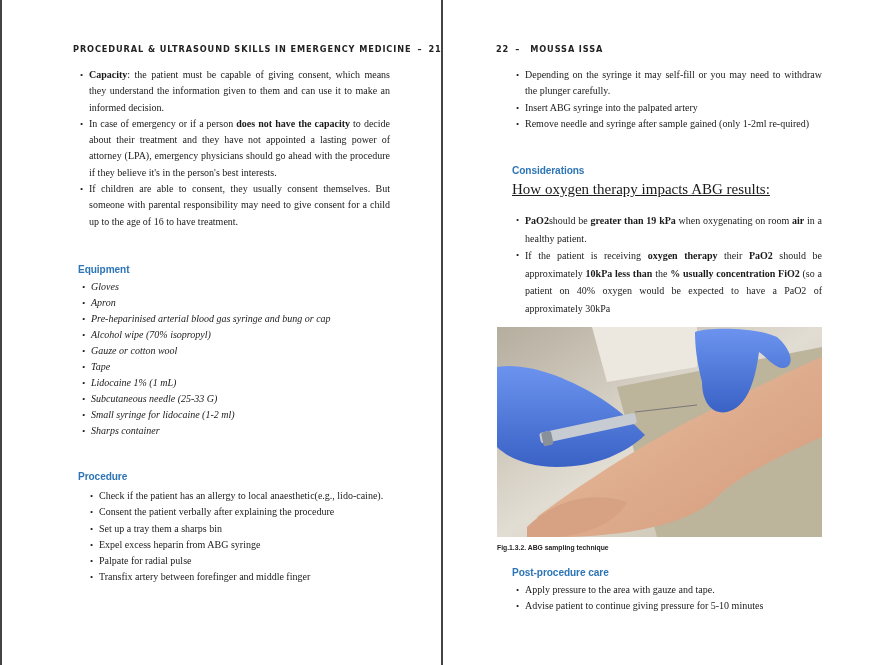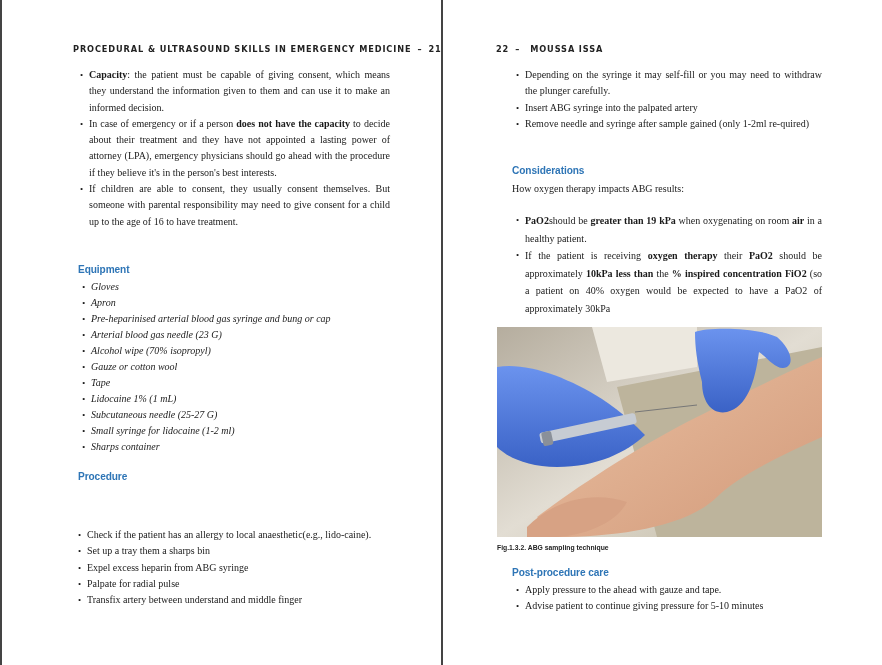--- a/index.html
+++ b/index.html
@@ -30,21 +30,21 @@
       letter-spacing: -0.1px; transform: scaleX(0.92); transform-origin: left;
     }
 
     ul.bullets { position: absolute; list-style: none; font-size: 10px; line-height: 16.3px; }
     ul.bullets li { position: relative; padding-left: 9px; }
     ul.bullets li::before { content: "•"; position: absolute; left: 0; top: 0; font-size: 9px; }
     ul.tight { line-height: 16px; }
     .justify { text-align: justify; }
     b { font-weight: bold; }
 
-    .para { position: absolute; font-size: 10px; line-height: 16px; }
+    .para { position: absolute; font-size: 15px; line-height: 16px; text-decoration: underline; }
 
     .figure {
       position: absolute; left: 54px; top: 327px; width: 325px; height: 210px;
       overflow: hidden; background: #c8c2b0;
     }
     .caption {
       position: absolute; left: 54px; top: 543px;
       font-family: "Liberation Sans", "DejaVu Sans", sans-serif;
       font-weight: bold; font-size: 8px; color: #222;
       transform: scaleX(0.85); transform-origin: left; white-space: nowrap;
@@ -65,57 +65,57 @@
     <li><b>Capacity</b><span>: the patient must be capable of giving consent, which means they understand the information given to them and can use it to make an informed decision.</span></li>
     <li><span>In case of emergency or if a person </span><b>does not have the capacity</b><span> to decide about their treatment and they have not appointed a lasting power of attorney (LPA), emergency physicians should go ahead with the procedure if they believe it's in the person's best interests.</span></li>
     <li><span>If children are able to consent, they usually consent themselves. But someone with parental responsibility may need to give consent for a child up to the age of 16 to have treatment.</span></li>
   </ul>
 
   <div class="section-heading" style="left:76px; top:263px;">Equipment</div>
   <ul class="bullets tight" style="left:80px; top:279px; width:320px;font-style:italic;">
     <li>Gloves</li>
     <li>Apron</li>
     <li>Pre-heparinised arterial blood gas syringe and bung or cap</li>
-    <li>Arterial blood gas needle (23 G)</li>
     <li>Alcohol wipe (70% isopropyl)</li>
     <li>Gauze or cotton wool</li>
     <li>Tape</li>
     <li>Lidocaine 1% (1 mL)</li>
-    <li>Subcutaneous needle (25-27 G)</li>
+    <li>Subcutaneous needle (25-33 G)</li>
     <li>Small syringe for lidocaine (1-2 ml)</li>
     <li>Sharps container</li>
   </ul>
 
   <div class="section-heading" style="left:76px; top:470px;">Procedure</div>
-  <ul class="bullets" style="left:76px; top:488px; width:310px;margin-top:39px;">
+  <ul class="bullets" style="left:88px; top:488px; width:310px;">
     <li>Check if the patient has an allergy to local anaesthetic(e.g., lido-caine).</li>
+    <li>Consent the patient verbally after explaining the procedure</li>
     <li>Set up a tray them a sharps bin</li>
     <li>Expel excess heparin from ABG syringe</li>
     <li>Palpate for radial pulse</li>
-    <li>Transfix artery between understand and middle finger</li>
+    <li>Transfix artery between forefinger and middle finger</li>
   </ul>
 </div>
 
 <div class="page page-right">
   <div class="running-head">
     <span>22</span><span class="sep">–</span><span class="sep" style="margin:0 4px 0 0;"></span><span>MOUSSA ISSA</span>
   </div>
 
   <ul class="bullets justify" style="left:73px; top:67px; width:306px;">
     <li>Depending on the syringe it may self-fill or you may need to withdraw the plunger carefully.</li>
     <li>Insert ABG syringe into the palpated artery</li>
     <li>Remove needle and syringe after sample gained (only 1-2ml re-quired)</li>
   </ul>
 
   <div class="section-heading" style="left:69px; top:164px;">Considerations</div>
   <div class="para" style="left:69px; top:181px; width:310px;">How oxygen therapy impacts ABG results:</div>
 
   <ul class="bullets justify" style="left:73px; top:212px; width:306px; line-height:17.5px;">
     <li><b>PaO2</b><span>should  be </span><b>greater  than  19  kPa</b><span> when  oxygenating  on room </span><b>air</b><span> in a healthy patient.</span></li>
-    <li><span>If the patient is receiving </span><b>oxygen therapy</b><span> their </span><b>PaO2</b><span> should be approximately </span><b>10kPa less than</b><span> the </span><b>% inspired concentration FiO2</b><span> (so a patient on 40% oxygen would be expected to have a PaO2 of approximately 30kPa</span></li>
+    <li><span>If the patient is receiving </span><b>oxygen therapy</b><span> their </span><b>PaO2</b><span> should be approximately </span><b>10kPa less than</b><span> the </span><b>% usually concentration FiO2</b><span> (so a patient on 40% oxygen would be expected to have a PaO2 of approximately 30kPa</span></li>
   </ul>
 
   <div class="figure">
     <svg width="325" height="210" viewBox="0 0 325 210" xmlns="http://www.w3.org/2000/svg">
       <defs>
         <linearGradient id="bg" x1="0" y1="0" x2="1" y2="1">
           <stop offset="0" stop-color="#b5ad9e"></stop>
           <stop offset="0.5" stop-color="#e2ddd3"></stop>
           <stop offset="1" stop-color="#c0b8a2"></stop>
         </linearGradient>
@@ -137,16 +137,16 @@
       <path d="M198 5 C210 0 260 0 280 10 C292 20 298 35 290 40 C280 45 270 30 262 25 C258 55 250 80 230 85 C215 88 205 75 205 55 C200 35 198 20 198 5 Z" fill="url(#glove)"></path>
       <rect x="42" y="96" width="98" height="11" rx="3" transform="rotate(-12 90 101)" fill="#c7ccd3"></rect>
       <rect x="44" y="96" width="10" height="14" rx="2" transform="rotate(-12 90 101)" fill="#8a9099"></rect>
       <line x1="138" y1="85" x2="200" y2="78" stroke="#777" stroke-width="1"></line>
     </svg>
   </div>
   <div class="caption">Fig.1.3.2. ABG sampling technique</div>
 
   <div class="section-heading" style="left:69px; top:566px;">Post-procedure care</div>
   <ul class="bullets" style="left:73px; top:582px; width:310px;">
-    <li>Apply pressure to the ahead with gauze and tape.</li>
+    <li>Apply pressure to the area with gauze and tape.</li>
     <li>Advise patient to continue giving pressure for 5-10 minutes</li>
   </ul>
 </div>
 
 </body></html>

